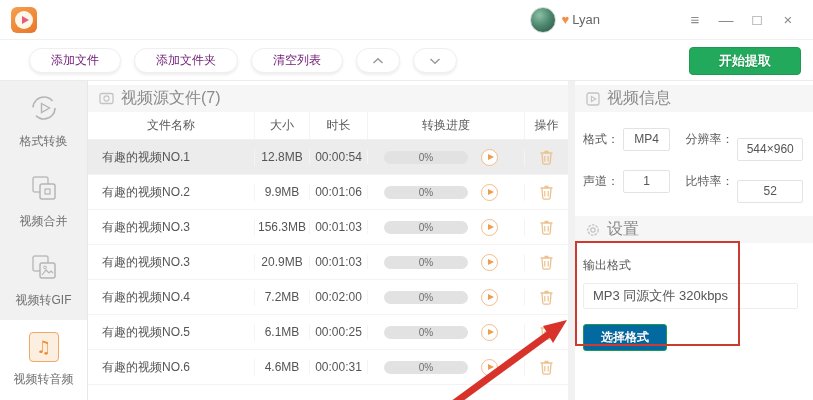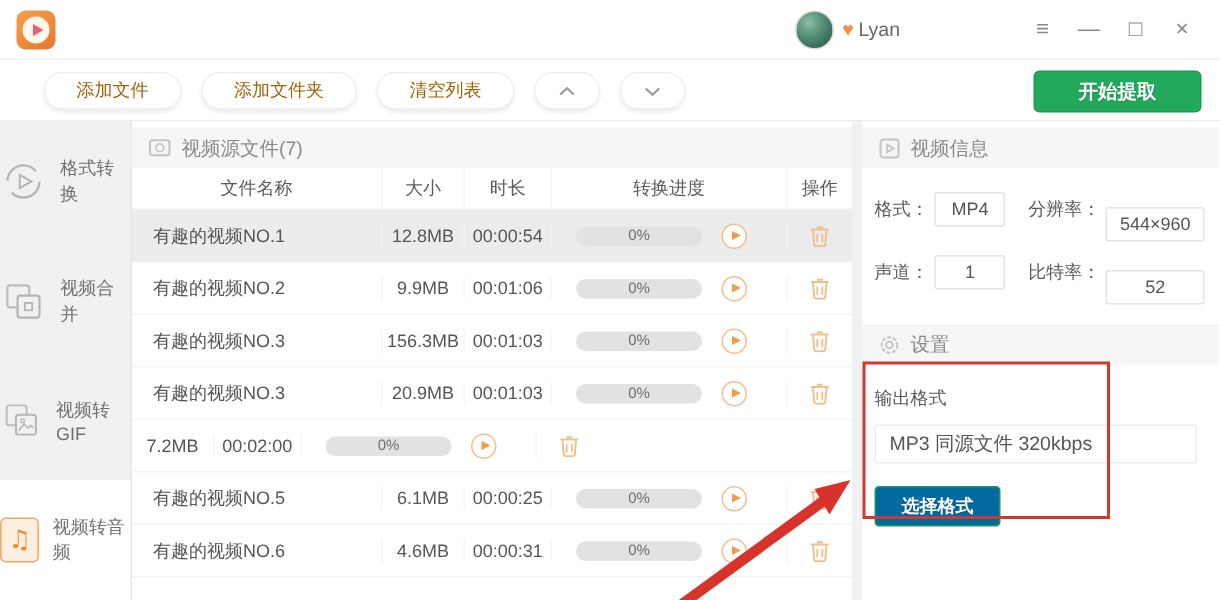--- a/index.html
+++ b/index.html
@@ -22,47 +22,47 @@
   .heart { color:#f49044; font-size:13px; margin-right:3px; }
   .username { font-size:13px; color:#666; margin-right:84px; }
   .winctl { display:flex; align-items:center; gap:9px; margin-right:14px; }
   .winbtn { width:22px; height:22px; display:flex; align-items:center; justify-content:center;
             color:#8a8a8a; font-size:15px; cursor:pointer; }
 
   
   .toolbar { position:absolute; top:41px; left:0; right:0; height:40px; background:#fff;
              border-bottom:1px solid #ebebeb; display:flex; align-items:center; }
   .pill { height:25px; border:1px solid #efefef; border-radius:14px; background:#fff;
-          box-shadow:0 2px 3px rgba(0,0,0,0.07); color:#a16207; font-size:12px;
+          box-shadow:0 2px 3px rgba(0,0,0,0.07); color:#701a75; font-size:12px;
           display:flex; align-items:center; justify-content:center; cursor:pointer; }
   .pill.txt { padding:0 21px; }
   .pill.sq { width:44px; color:#9a9a9a; }
   .pill + .pill { margin-left:13px; }
   .pill:first-child { margin-left:29px; }
   .startbtn { margin-left:auto; margin-right:12px; width:112px; height:28px; background:#22a95c;
               border:1px solid #1d9a52; border-radius:4px; color:#fff; font-size:13px; font-weight:bold;
               display:flex; align-items:center; justify-content:center; cursor:pointer;
               text-shadow:0 1px 1px rgba(0,0,0,0.18);text-align:center; }
 
   
   .sidebar { position:absolute; top:81px; left:0; bottom:0; width:88px; background:#f1f1f1;
              border-right:1px solid #e7e7e7; display:flex; flex-direction:column; }
-  .side-item { flex:1; display:flex; flex-direction:row; align-items:center; justify-content:center;
+  .side-item { flex:1; display:flex; flex-direction:column; align-items:center; justify-content:center;
                gap:9px; cursor:pointer; }
   .side-item svg { display:block; }
   .side-label { font-size:12px; color:#707070; }
   .side-item.active { background:#fff; }
   .music-box { width:30px; height:30px; border:1px solid #f0a868; border-radius:4px; background:#fcefe0;
                display:flex; align-items:center; justify-content:center; color:#ef8b35; font-size:17px;
                font-family:"DejaVu Sans",sans-serif; }
 
   
   .section-head { height:27px; margin-top:4px; background:#f6f6f6; display:flex; align-items:center;
                   padding-left:11px; gap:7px; }
-  .section-title { font-size:13px; color:#8a8a8a; }
+  .section-title { font-size:16px; color:#8a8a8a; }
 
   
   .main { position:absolute; top:81px; left:88px; width:480px; bottom:0; background:#fff; }
   .thead { height:28px; display:flex; align-items:stretch; border-bottom:1px solid #f0f0f0; }
   .cell { display:flex; align-items:center; border-right:1px solid #f4f4f4; }
   .c-name { width:167px; padding-left:14px; }
   .c-size { width:55px; justify-content:center; }
   .c-dur  { width:58px; justify-content:center; }
   .c-prog { width:157px; padding-left:16px; gap:13px; }
   .c-op   { width:43px; justify-content:center; border-right:none; }
@@ -275,20 +275,21 @@
               <svg width="15" height="16" viewBox="0 0 15 16">
                 <path d="M5.5 2.5 h4 M1.5 4 h12" fill="none" stroke="#ecc18c" stroke-width="1.3"></path>
                 <path d="M3 4.5 l0.8 9.5 a1.3 1.3 0 0 0 1.3 1.1 h4.8 a1.3 1.3 0 0 0 1.3-1.1 l0.8-9.5" fill="none" stroke="#ecc18c" stroke-width="1.3"></path>
                 <path d="M5.8 7 v5.5 M9.2 7 v5.5" fill="none" stroke="#ecc18c" stroke-width="1.2"></path>
               </svg>
             </span>
           </div>
         </div>
 
         <div class="trow">
+          <div class="cell c-name">有趣的视频NO.4</div>
           <div class="cell c-size">7.2MB</div>
           <div class="cell c-dur">00:02:00</div>
           <div class="cell c-prog">
             <div class="pbar">
               <span>0%</span>
             </div>
             <div class="playbtn">
               <i class="ptri"></i>
             </div>
           </div>

